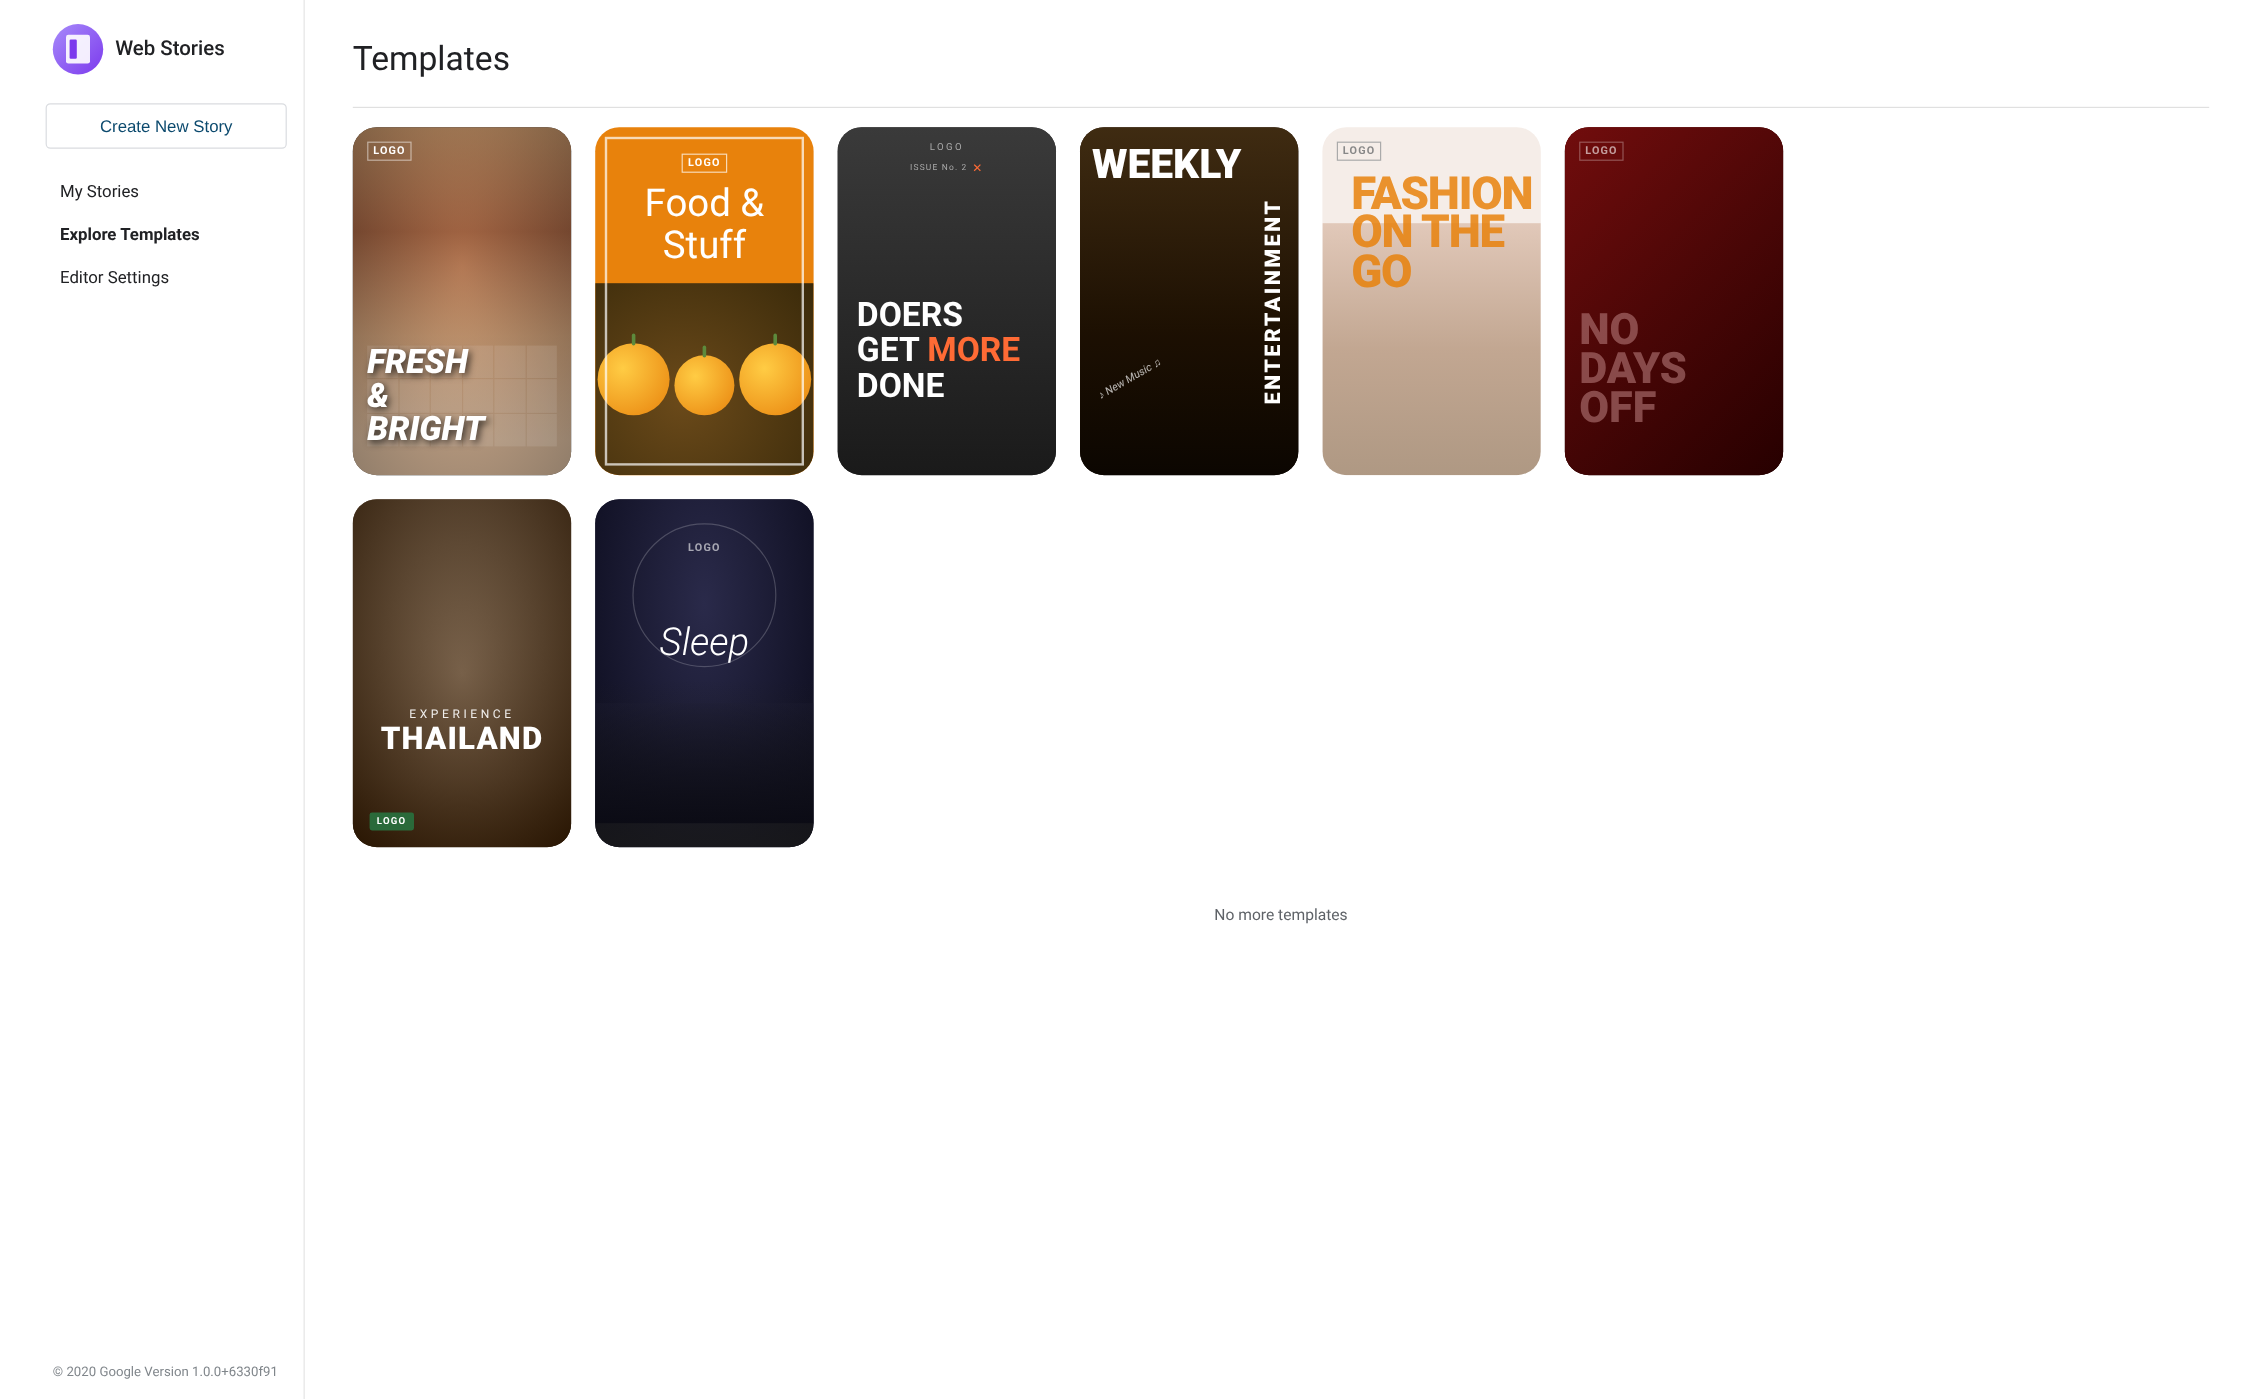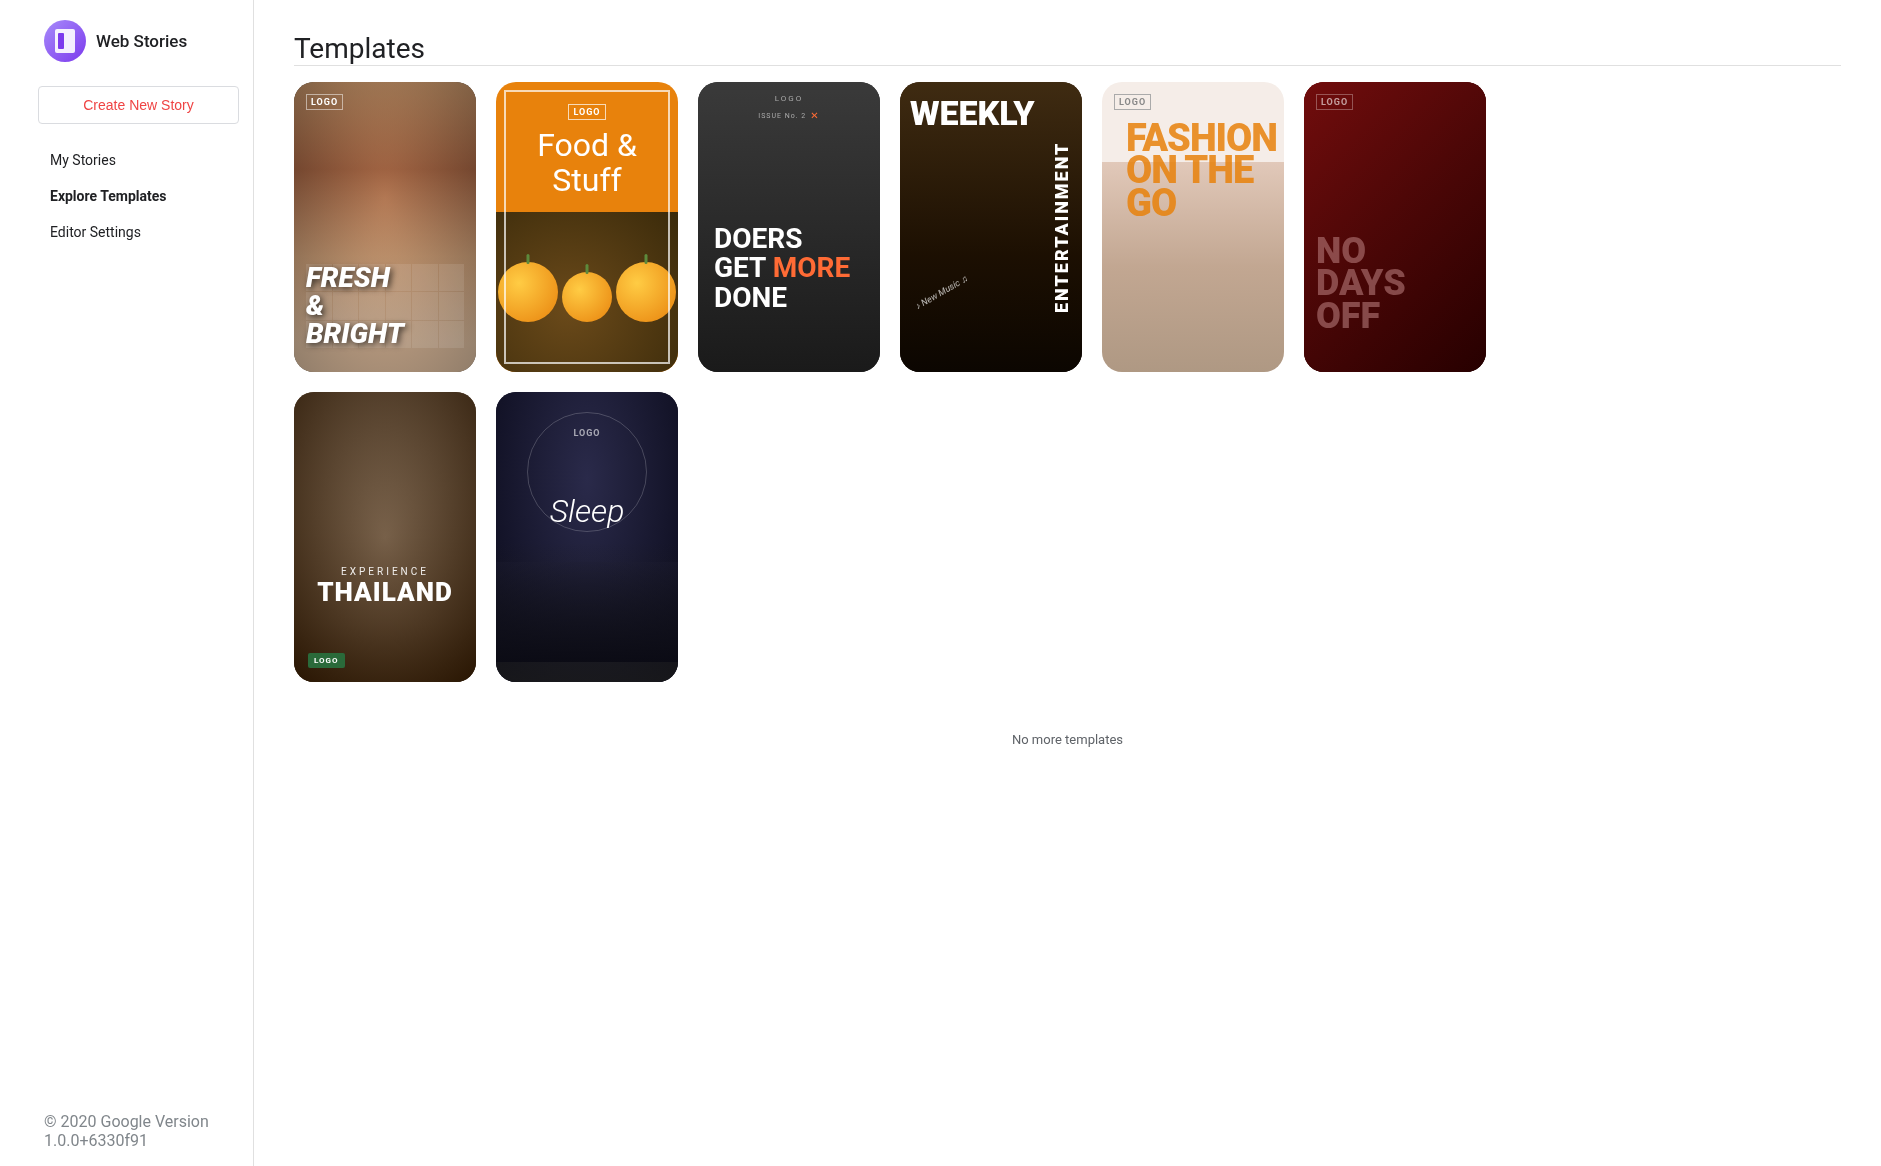--- a/index.html
+++ b/index.html
@@ -60,54 +60,54 @@
       padding: 0 14px;
       gap: 4px;
     }
     .create-btn {
       border: 1px solid #dadce0;
       background: #fff;
       border-radius: 4px;
       padding: 10px 32px;
       font-size: 14px;
       font-weight: 500;
-      color: #ef4444;
+      color: #0c4a6e;
       cursor: pointer;
       text-align: center;
       margin-bottom: 16px;
     }
     .nav-item {
       padding: 8px 12px;
       font-size: 14px;
       color: #202124;
       cursor: pointer;
       border-radius: 4px;
       text-decoration: none;
       display: block;
     }
     .nav-item.active { font-weight: 700; }
     .sidebar-footer {
       margin-top: auto;
       padding: 16px 20px;
-      font-size: 16px;
+      font-size: 11px;
       color: #80868b;
     }
 
     
     .main {
       flex: 1;
       overflow-y: auto;
       padding: 32px 40px;
       background: #fff;
     }
     .page-title {
       font-size: 28px;
       font-weight: 400;
       color: #202124;
-      margin-bottom: 0;
+      margin-bottom: 24px;
     }
     .divider {
       border: none;
       border-top: 1px solid #e0e0e0;
       margin-bottom: 16px;
     }
     .viewing-label {
       font-size: 13px;
       color: #5f6368;
       margin-bottom: 24px;

